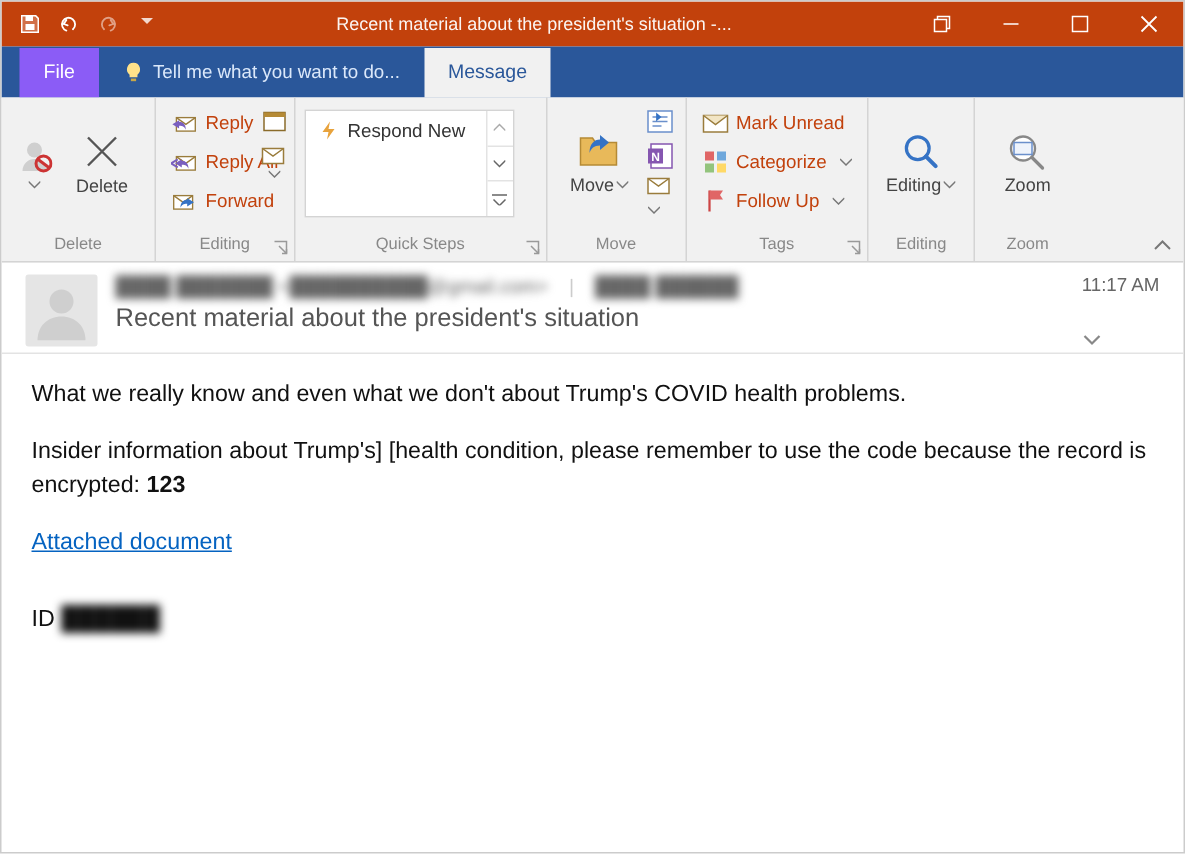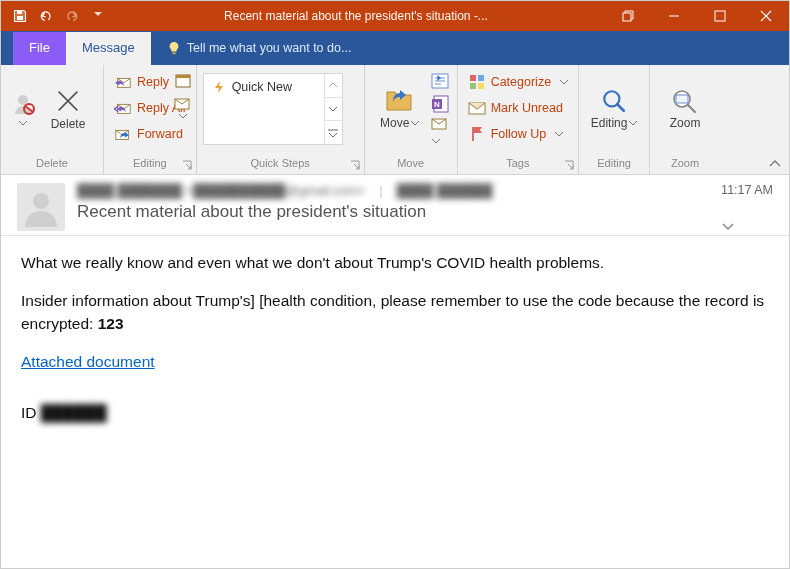--- a/index.html
+++ b/index.html
@@ -107,28 +107,28 @@
     <div class="wbtn">
       <svg width="12" height="12" viewBox="0 0 12 12">
           <path stroke="#fff" stroke-width="1.2" d="M1 1l10 10M11 1L1 11"></path>
         </svg>
     </div>
   </div>
 </div>
 
 <div class="tabs">
   <div class="tab file">File</div>
-  <div class="tab active">Message</div>
   <div class="tab tell">
     <svg width="14" height="14" viewBox="0 0 16 16">
         <path fill="#ffe28a" d="M8 1a5 5 0 0 0-3 9v2h6v-2a5 5 0 0 0-3-9z"></path>
         <rect x="6" y="13" width="4" height="2" fill="#c8a847"></rect>
       </svg>
     <span>Tell me what you want to do...</span>
   </div>
+  <div class="tab active">Message</div>
 </div>
 
 <div class="ribbon">
 
   <div class="group">
     <div class="body">
       <div class="bigbtn" style="width:32px">
         <svg width="24" height="24" viewBox="0 0 24 24">
             <circle cx="12" cy="8" r="5" fill="#cfcfcf"></circle>
             <path d="M4 22c0-5 4-8 8-8s8 3 8 8" fill="#cfcfcf"></path>
@@ -209,21 +209,21 @@
       </span>
   </div>
 
   <div class="group" style="min-width:168px">
     <div class="body">
       <div class="quicksteps-gallery">
         <div class="qitem">
           <svg width="14" height="14" viewBox="0 0 14 14">
               <path d="M8 1L3 8h4l-1 5 5-7H7z" fill="#e8a33d"></path>
             </svg>
-          <span>Quick New</span>
+          <span>Respond New</span>
         </div>
         <div class="qarrow">
           <div>
               <svg width="8" height="6" viewBox="0 0 8 6">
                 <path d="M0 5l4-4 4 4" fill="none" stroke="#aaa"></path>
               </svg>
             </div>
           <div>
               <svg width="8" height="6" viewBox="0 0 8 6">
                 <path d="M0 1l4 4 4-4" fill="none" stroke="#666"></path>
@@ -283,40 +283,40 @@
             </svg></span>
       </div>
     </div>
     <div class="label">Move</div>
   </div>
 
   <div class="group">
     <div class="body" style="flex-direction:column;align-items:stretch">
       <div class="smallrow">
         <span class="ic">
+            <svg width="18" height="14" viewBox="0 0 18 14">
+              <rect x="1" y="2" width="16" height="11" fill="#fff" stroke="#9a7c3c"></rect>
+              <path d="M1 2l8 6 8-6" fill="#f2e5c4" stroke="#9a7c3c"></path>
+            </svg>
+          </span>
+        <span>Mark Unread</span>
+      </div>
+      <div class="smallrow">
+        <span class="ic">
             <svg width="16" height="16" viewBox="0 0 16 16">
               <rect x="1" y="1" width="6" height="6" fill="#e06666"></rect>
               <rect x="9" y="1" width="6" height="6" fill="#6fa8dc"></rect>
               <rect x="1" y="9" width="6" height="6" fill="#93c47d"></rect>
               <rect x="9" y="9" width="6" height="6" fill="#ffd966"></rect>
             </svg>
           </span>
         <span>Categorize</span>
         <svg class="chev" viewBox="0 0 8 8" style="margin-left:4px">
             <path d="M0 2l4 4 4-4" fill="none" stroke="#777"></path>
           </svg>
-      </div>
-      <div class="smallrow">
-        <span class="ic">
-            <svg width="18" height="14" viewBox="0 0 18 14">
-              <rect x="1" y="2" width="16" height="11" fill="#fff" stroke="#9a7c3c"></rect>
-              <path d="M1 2l8 6 8-6" fill="#f2e5c4" stroke="#9a7c3c"></path>
-            </svg>
-          </span>
-        <span>Mark Unread</span>
       </div>
       <div class="smallrow">
         <span class="ic">
             <svg width="14" height="16" viewBox="0 0 14 16">
               <path d="M3 1v14" stroke="#c44" stroke-width="1.5"></path>
               <path d="M3 1h9l-2 3 2 3H3z" fill="#e06666"></path>
             </svg>
           </span>
         <span>Follow Up</span>
         <svg class="chev" viewBox="0 0 8 8" style="margin-left:4px">

